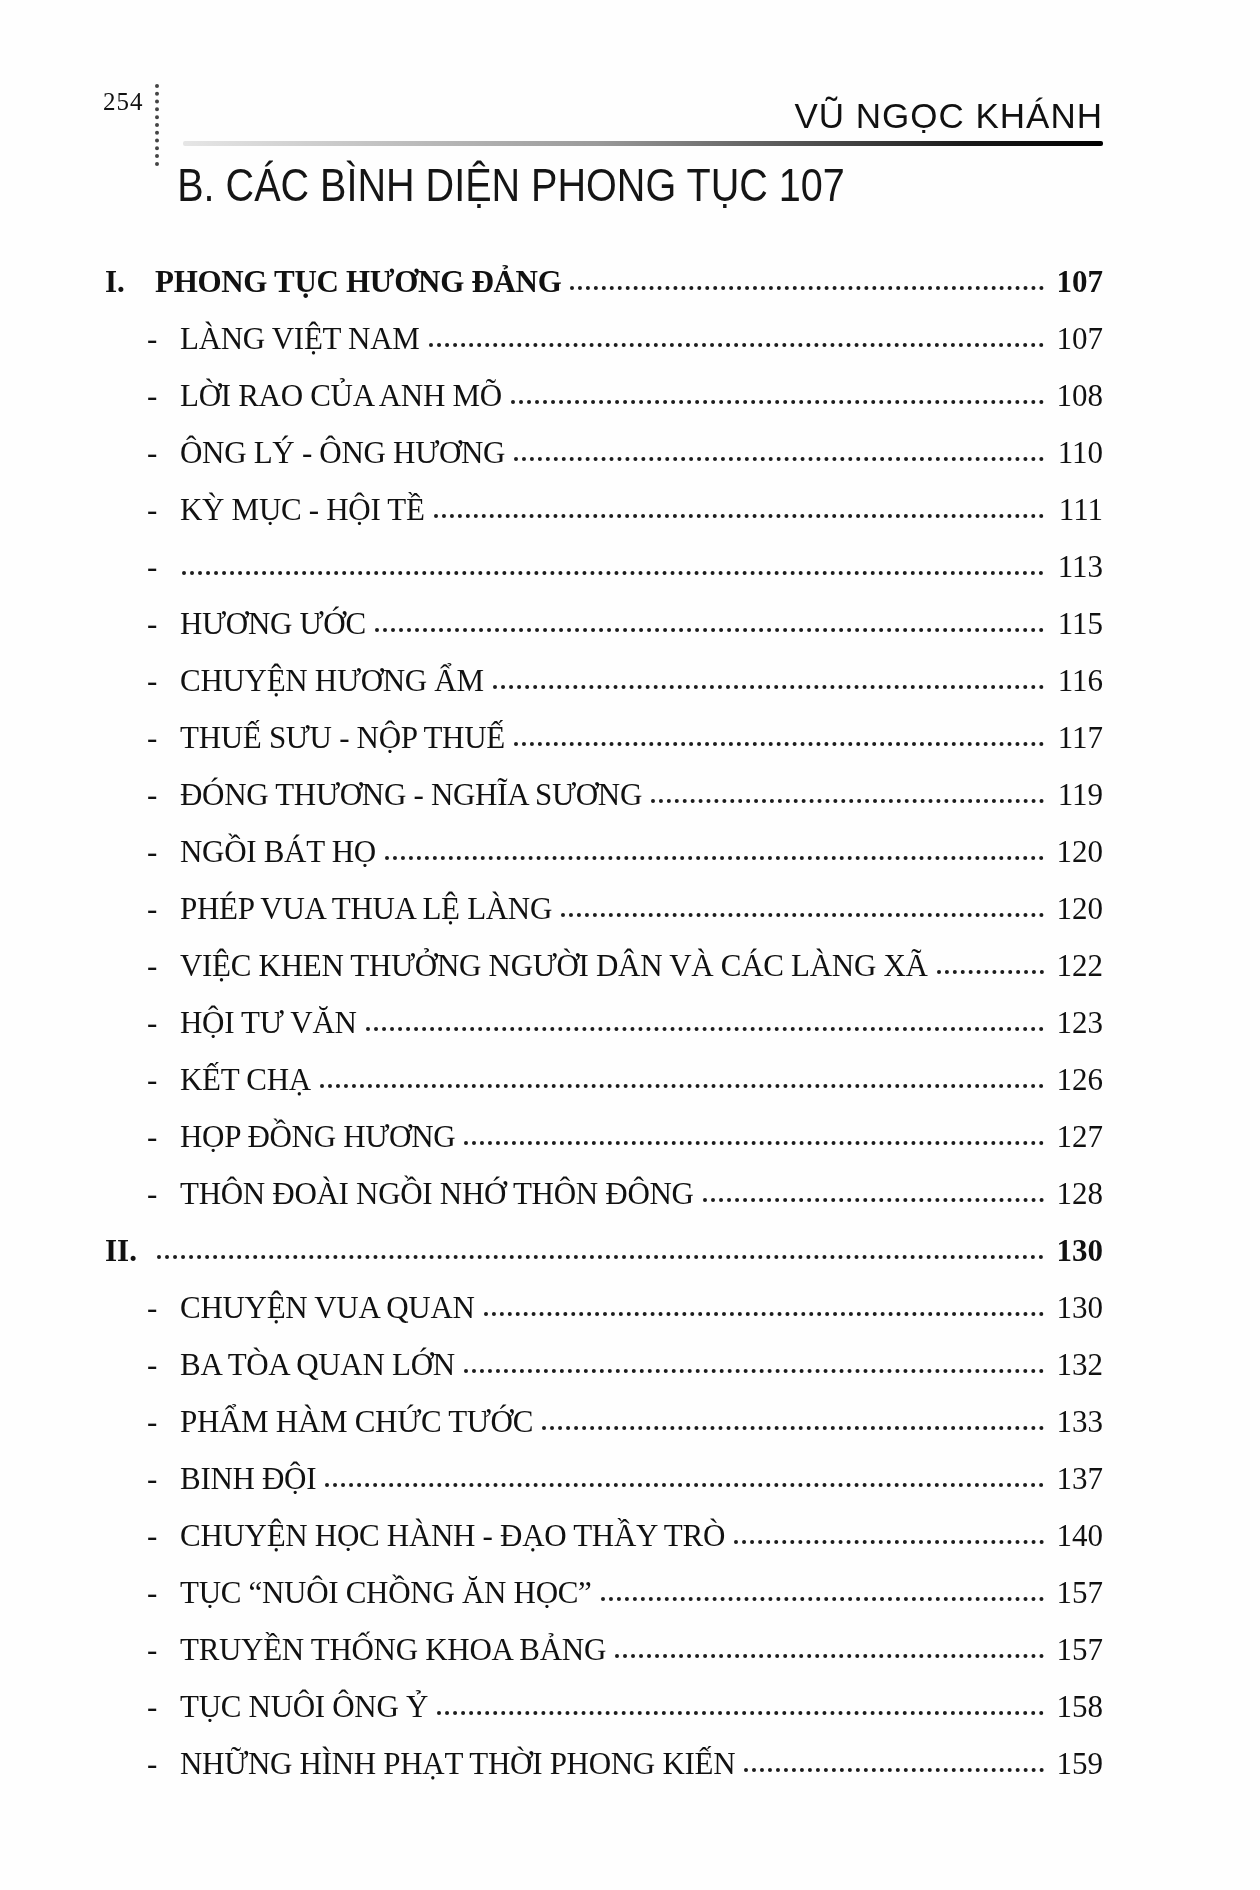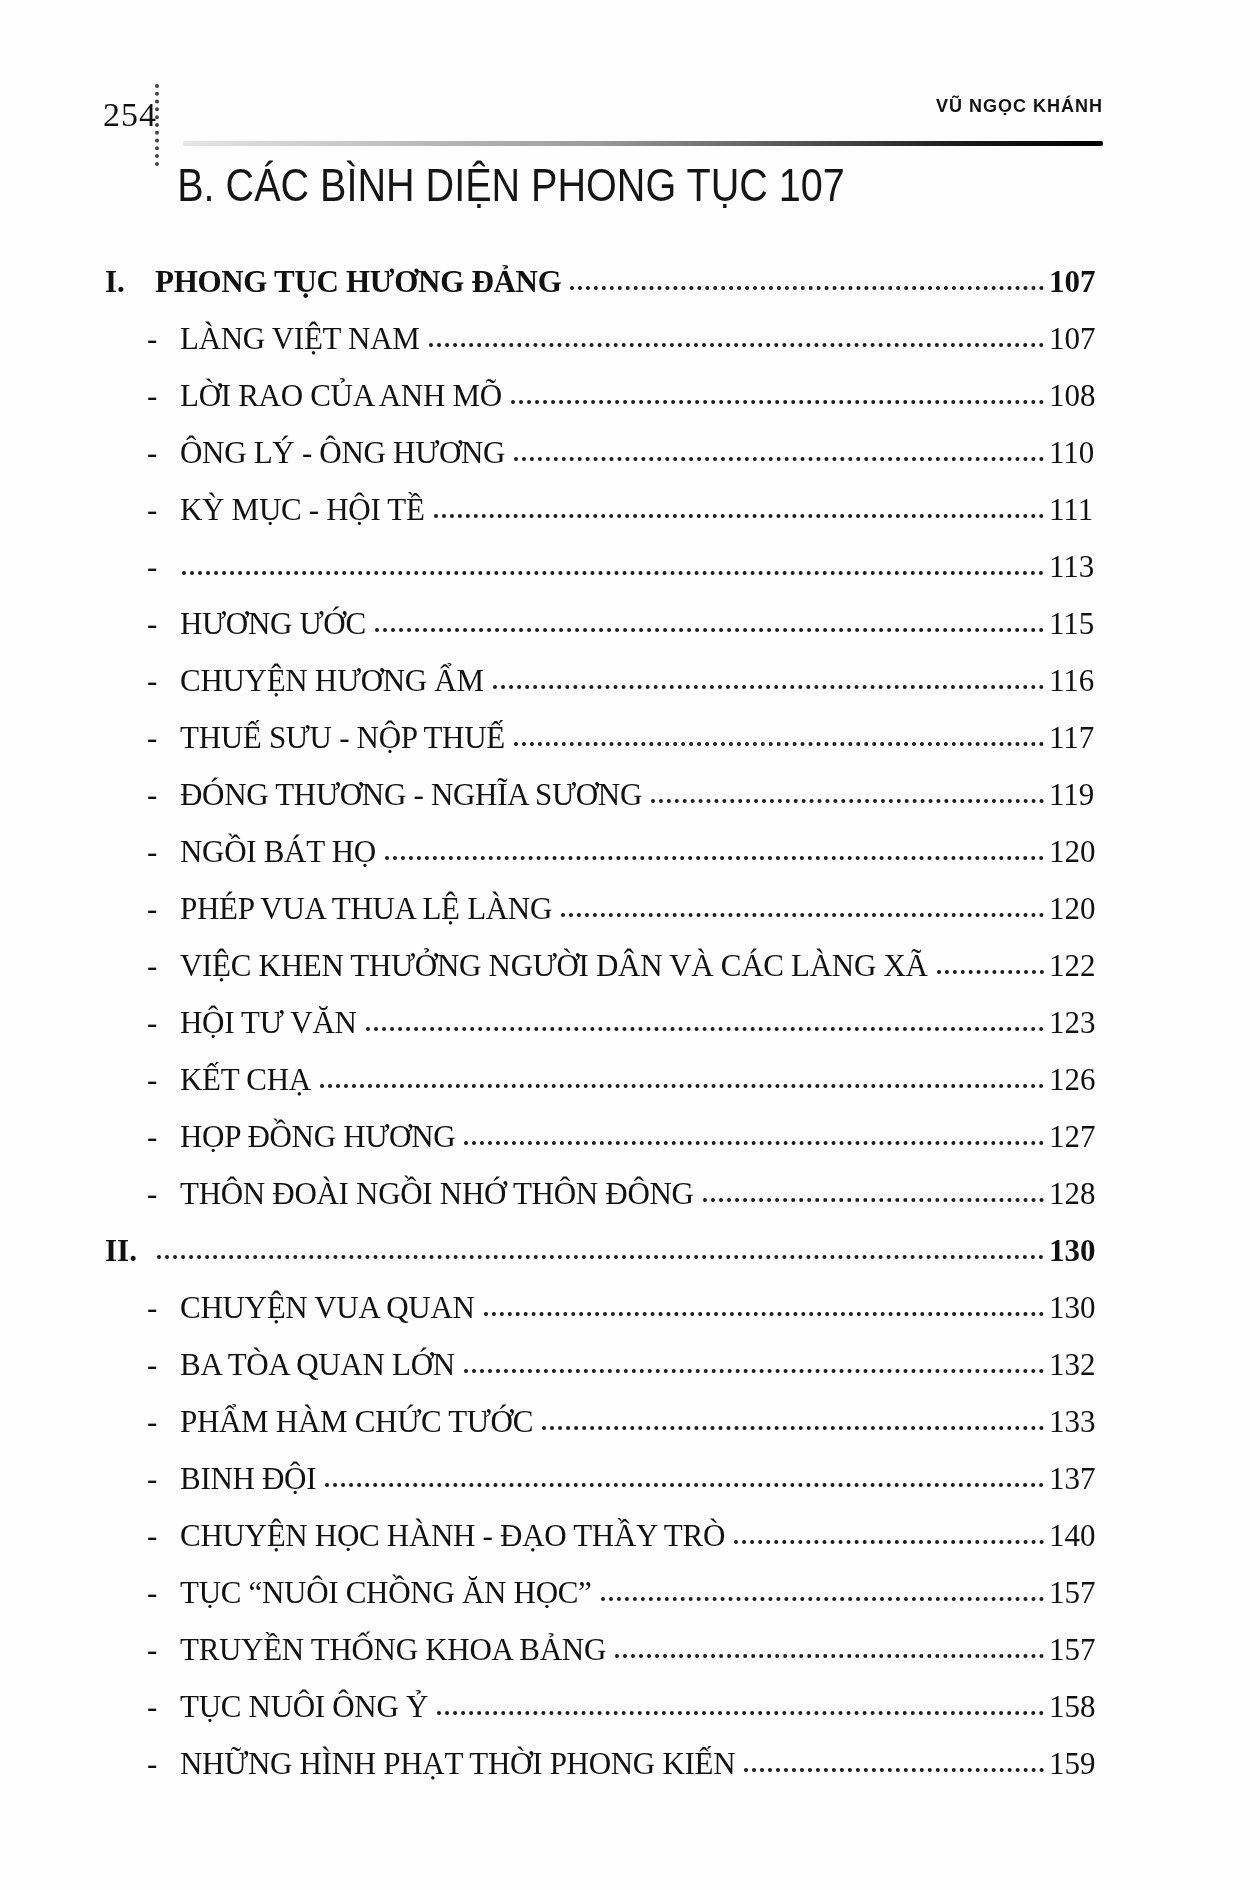--- a/index.html
+++ b/index.html
@@ -6,32 +6,32 @@
   .page{
     position:relative;
     width:1260px;height:1890px;
     background:#fefefe;
     color:#111;
     font-family:"Liberation Serif", serif;
     overflow:hidden;
   }
   
   .page-num{
-    position:absolute;left:103px;top:96px;
-    font-size:34px;letter-spacing:1px;
+    position:absolute;left:103px;top:88px;
+    font-size:25px;letter-spacing:1px;
   }
   .chain{
     position:absolute;left:155px;top:84px;
     height:82px;width:0;
     border-left:4px dotted #444;
   }
   .author{
     position:absolute;right:157px;top:96px;
     font-family:"Liberation Sans", sans-serif;
-    font-weight:bold;font-size:18px;letter-spacing:1px;
+    font-weight:normal;font-size:35px;letter-spacing:1px;
   }
   .rule{
     position:absolute;left:183px;right:157px;top:141px;
     height:5px;
     background:linear-gradient(to right,#e6e6e6 0%,#9a9a9a 45%,#1a1a1a 85%,#000 100%);
     border-radius:2px;
   }
   
   .toc-title{
     position:absolute;left:105px;top:158px;width:812px;
@@ -54,21 +54,21 @@
   }
   .row.section{font-weight:bold;}
   .cell-num{width:50px;flex:0 0 auto;}
   .cell-dash{flex:0 0 auto;margin-left:42px;width:33px;}
   .label{white-space:nowrap;padding-right:7px;flex:0 0 auto;letter-spacing:-0.3px;}
   .leader{
     flex:1 1 auto;min-width:18px;height:0;
     border-bottom:4px dotted #1c1c1c;
     margin:0 3px 7px 2px;
   }
-  .page-no{flex:0 0 auto;min-width:54px;padding-left:2px;}
+  .page-no{flex:0 0 auto;min-width:54px;text-align:right;padding-left:2px;}
 </style>
 </head>
 <body>
 
 <div class="page">
   <div class="page-num">254</div>
   <div class="chain"></div>
   <div class="author">VŨ NGỌC KHÁNH</div>
   <div class="rule"></div>
 

